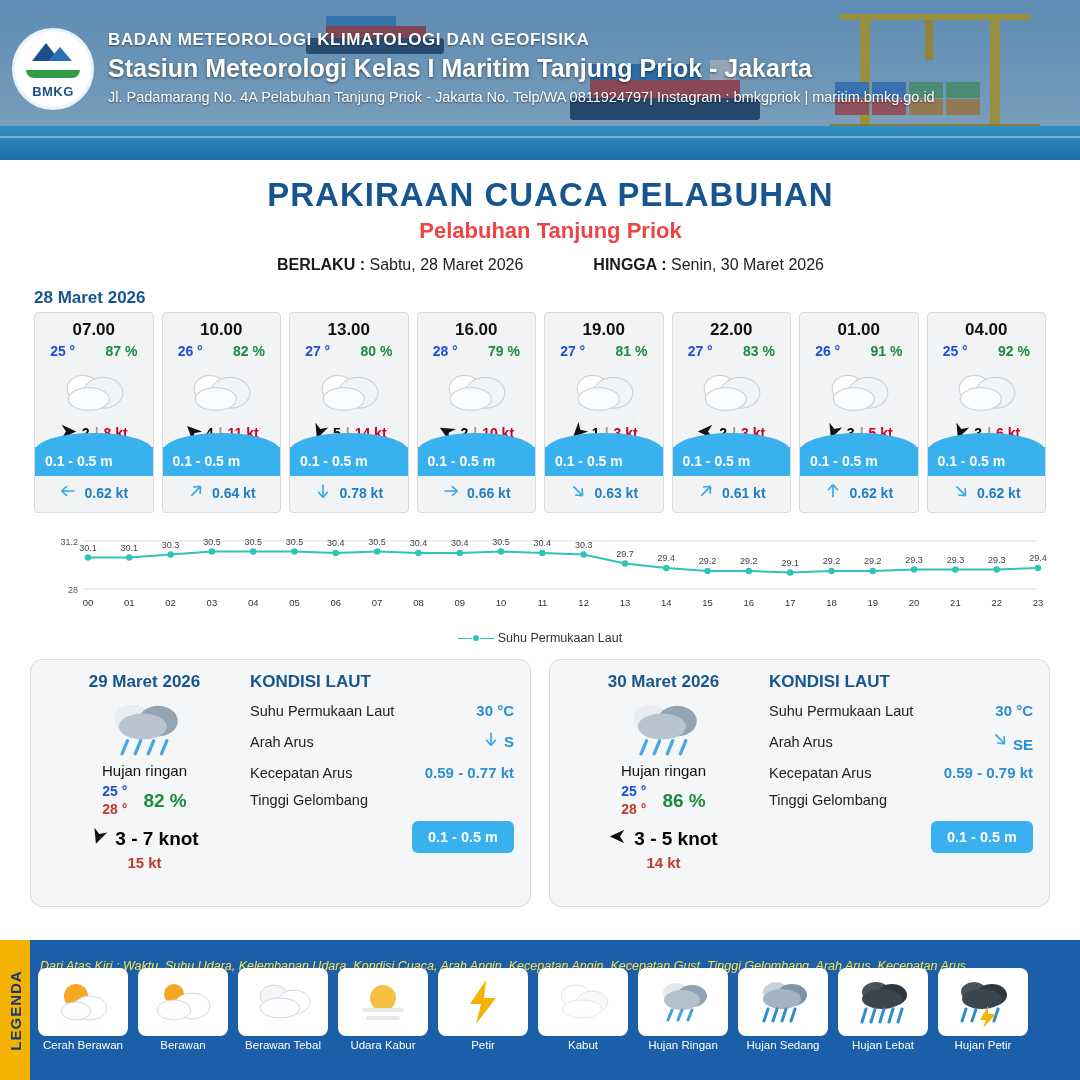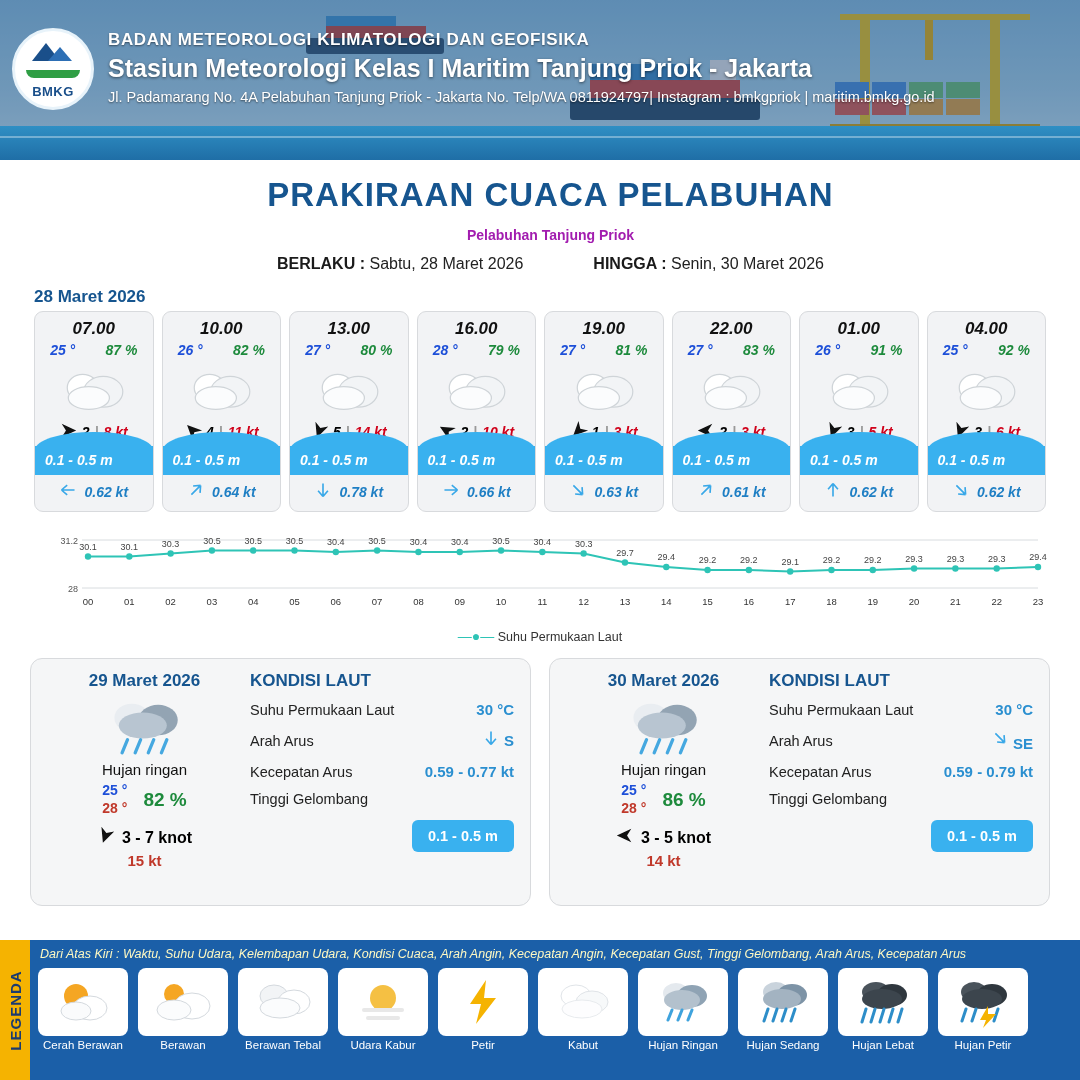--- a/index.html
+++ b/index.html
@@ -45,31 +45,31 @@
   .logo .lg-wave { width:54px; height:8px; background:#2f9e44; border-radius:0 0 20px 20px; margin-top:1px;}
   .logo .lg-txt { font-size:13px; font-weight:bold; color:#1a4f8a; letter-spacing:.5px; margin-top:6px;}
   .hdr-text { position:absolute; left:108px; top:30px; color:#fff; }
   .hdr-l1 { font-size:17px; font-weight:bold; letter-spacing:.6px; text-shadow:0 1px 2px rgba(0,0,0,.5); }
   .hdr-l2 { font-size:25px; font-weight:bold; margin-top:4px; text-shadow:0 1px 3px rgba(0,0,0,.55); }
   .hdr-l3 { font-size:14.5px; margin-top:6px; text-shadow:0 1px 2px rgba(0,0,0,.55); }
 
   
   .title-wrap { text-align:center; padding-top:16px;padding-left:21px; }
   .title-main { font-size:33px; font-weight:bold; color:#16558f; letter-spacing:1px; }
-  .title-sub  { font-size:14px; font-weight:bold; color:#a21caf; margin-top:13px; }
+  .title-sub  { font-size:22px; font-weight:bold; color:#ef4444; margin-top:4px; }
   .valid-row { display:flex; justify-content:center; gap:70px; margin-top:12px; font-size:16px; }
   .valid-lbl { font-weight:bold; color:#1b1b1b; }
   .valid-val { color:#222; }
 
   
   .date-label { font-size:17px; font-weight:bold; color:#16558f; margin:14px 0 4px 34px; }
   .cards { display:flex; gap:8px; padding:0 34px; }
   .card {
-    width:122px; background:#f2f3f5; border:1px solid #d8dadd; border-radius:9px;
-    overflow:hidden; position:relative;font-style:italic;
+    width:122px; background:#f2f3f5; border:1px solid #d8dadd; border-radius:4px;
+    overflow:hidden; position:relative;
   }
   .c-time { text-align:center; font-size:17px; font-weight:bold; color:#111; padding:7px 0 3px; }
   .c-th { display:flex; justify-content:space-around; align-items:center; font-size:14px; font-weight:bold; padding-bottom:4px;}
   .c-temp { color:#1d4fd8; }
   .c-hum  { color:#1d8a3c; }
   .c-icon { height:58px; display:flex; align-items:center; justify-content:center; }
   .c-wind { display:flex; align-items:center; justify-content:center; gap:5px; font-size:14px; font-weight:bold; padding:2px 0 4px;}
   .c-wind .arr { font-size:15px; color:#000; }
   .c-wind .spd { color:#000; }
   .c-wind .sep { color:#999; }
@@ -99,21 +99,21 @@
   }
   .d-left { width:195px; text-align:center; }
   .d-date { font-size:17px; font-weight:bold; color:#16558f; }
   .d-icon { height:62px; display:flex; align-items:center; justify-content:center; margin-top:6px;}
   .d-cond { font-size:15px; color:#111; margin-top:2px; }
   .d-tr { display:flex; align-items:center; justify-content:center; gap:16px; margin-top:4px;}
   .d-temps { font-size:14px; font-weight:bold; line-height:1.25; }
   .d-tmin { color:#1d4fd8; }
   .d-tmax { color:#c0392b; }
   .d-hum { font-size:19px; font-weight:bold; color:#1d8a3c; }
-  .d-wind { display:flex; align-items:center; justify-content:center; gap:8px; margin-top:10px; font-size:16px; font-weight:bold;}
+  .d-wind { display:flex; align-items:center; justify-content:center; gap:8px; margin-top:10px; font-size:19px; font-weight:bold;}
   .d-gust { font-size:15px; font-weight:bold; color:#c0392b; margin-top:4px; }
   .d-right { flex:1; padding-left:8px; }
   .d-title { font-size:17px; font-weight:bold; color:#16558f; margin-bottom:10px;}
   .d-row { display:flex; justify-content:space-between; align-items:center; font-size:14.5px; color:#222; margin-bottom:11px;}
   .d-val { color:#2a8fd0; font-weight:bold; font-size:15px;}
   .d-arrow { color:#39a8e8; font-size:17px; margin-right:4px;}
   .d-wavebadge {
     background:#39b1ef; color:#fff; font-weight:bold; font-size:14.5px;
     border-radius:6px; padding:8px 16px; display:inline-block; margin-top:2px; position:relative;
   }
@@ -121,21 +121,21 @@
 
   
   .legend-strip { position:absolute; left:0; bottom:0; width:1080px; height:140px; background:#1b5fa8; }
   .legend-sidebar {
     position:absolute; left:0; top:0; width:30px; height:140px; background:#f5b301;
     display:flex; align-items:center; justify-content:center;
   }
   .legend-sidebar span {
     transform:rotate(-90deg); white-space:nowrap; font-size:15px; font-weight:bold; color:#1b3b6f; letter-spacing:1px;
   }
-  .legend-note { position:absolute; left:40px; top:7px; color:#fef9c3; font-size:12.5px; font-style:italic; }
+  .legend-note { position:absolute; left:40px; top:19px; color:#fde047; font-size:12.5px; font-style:italic; }
   .legend-items { position:absolute; left:38px; top:28px; display:flex; gap:10px; }
   .leg-item { width:90px; text-align:center; }
   .leg-box { width:90px; height:68px; background:#fff; border-radius:8px; display:flex; align-items:center; justify-content:center; }
   .leg-lbl { color:#fff; font-size:11.5px; margin-top:3px; }
 </style>
 </head>
 <body>
 
 <div class="header">
   <div class="hdr-sky"></div>

